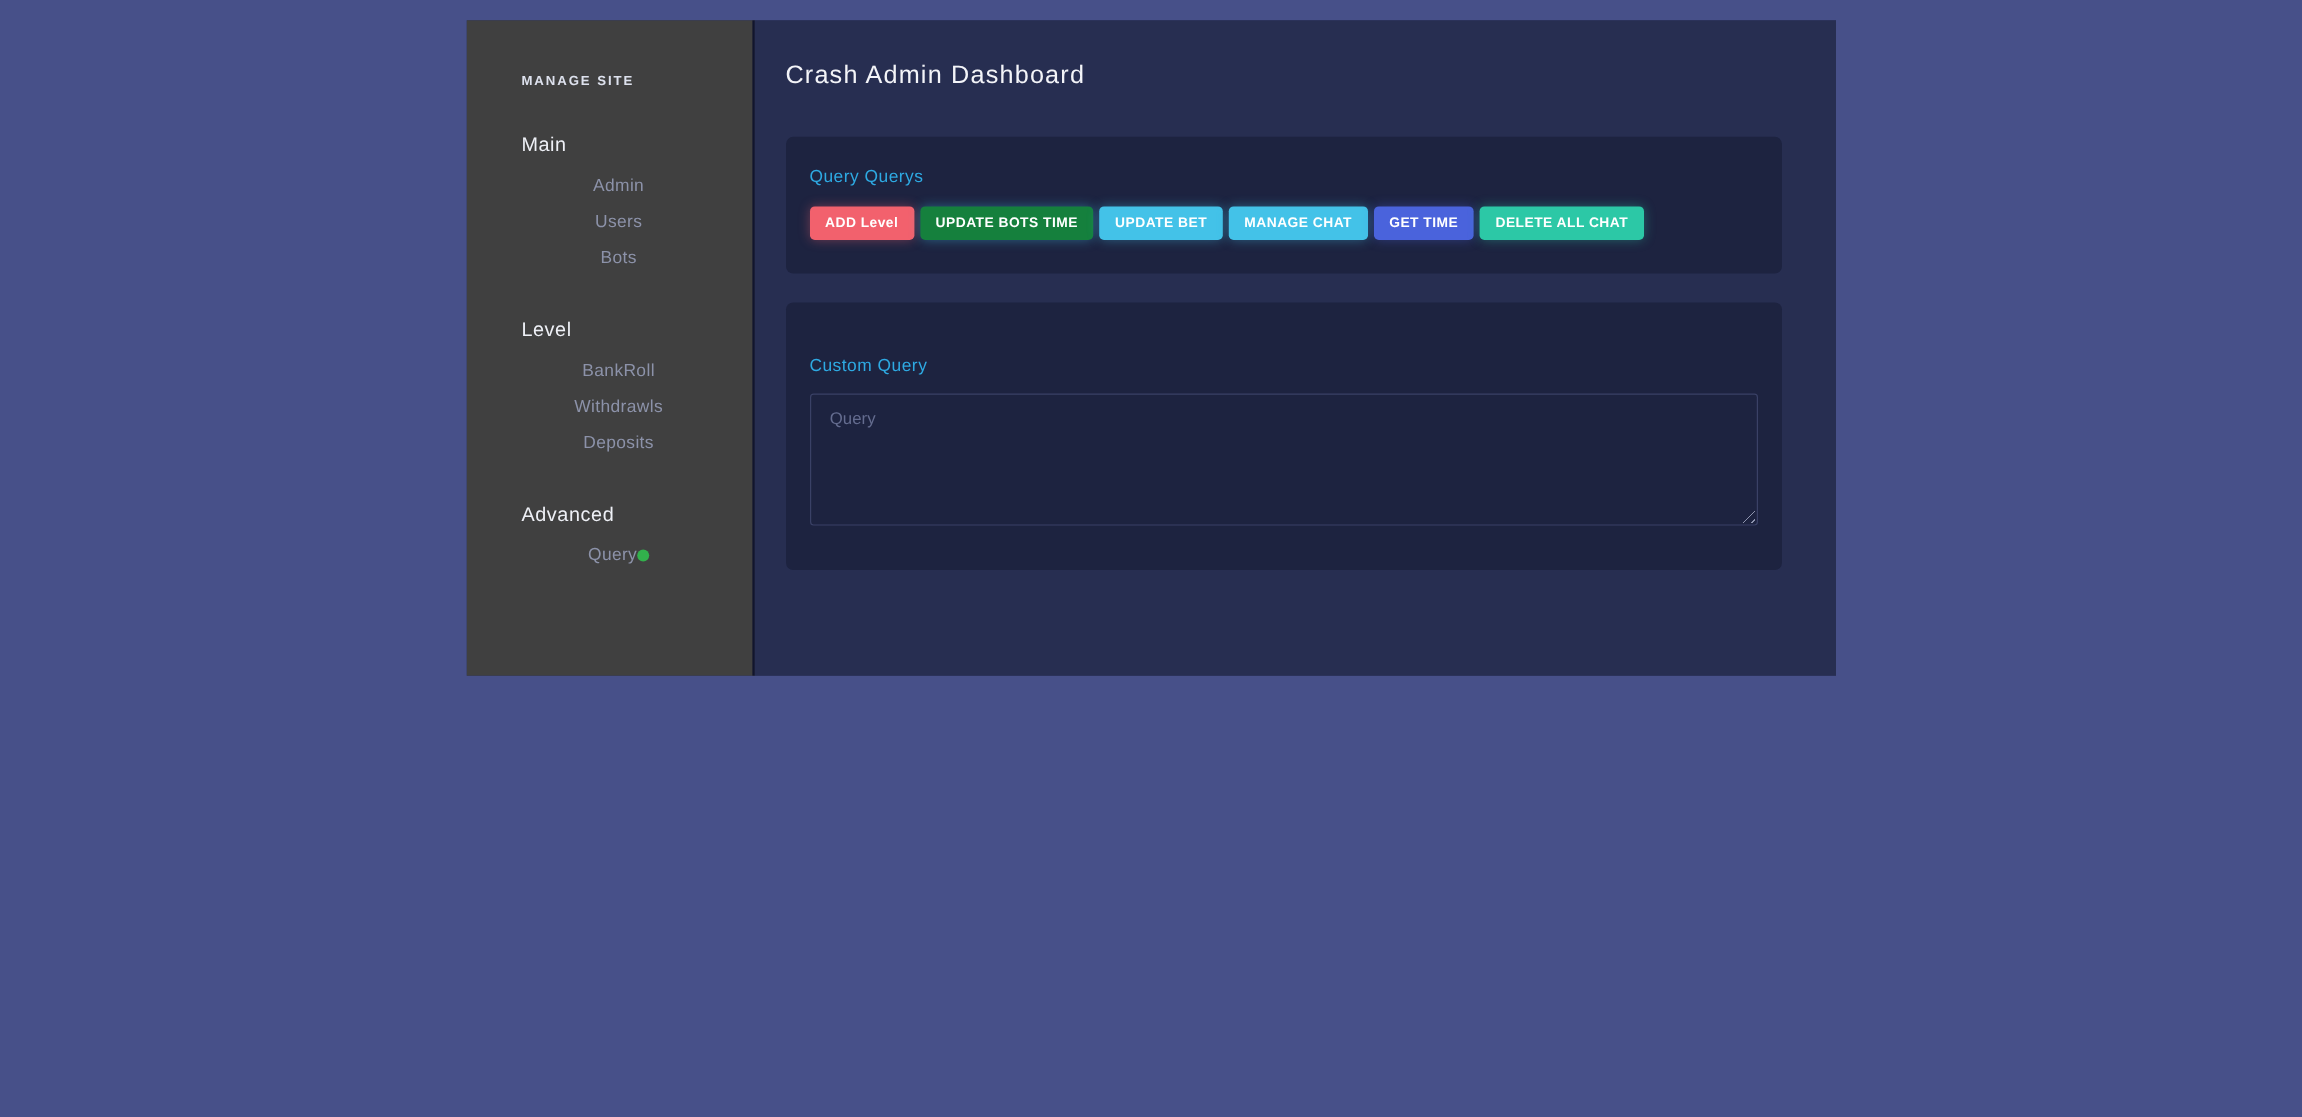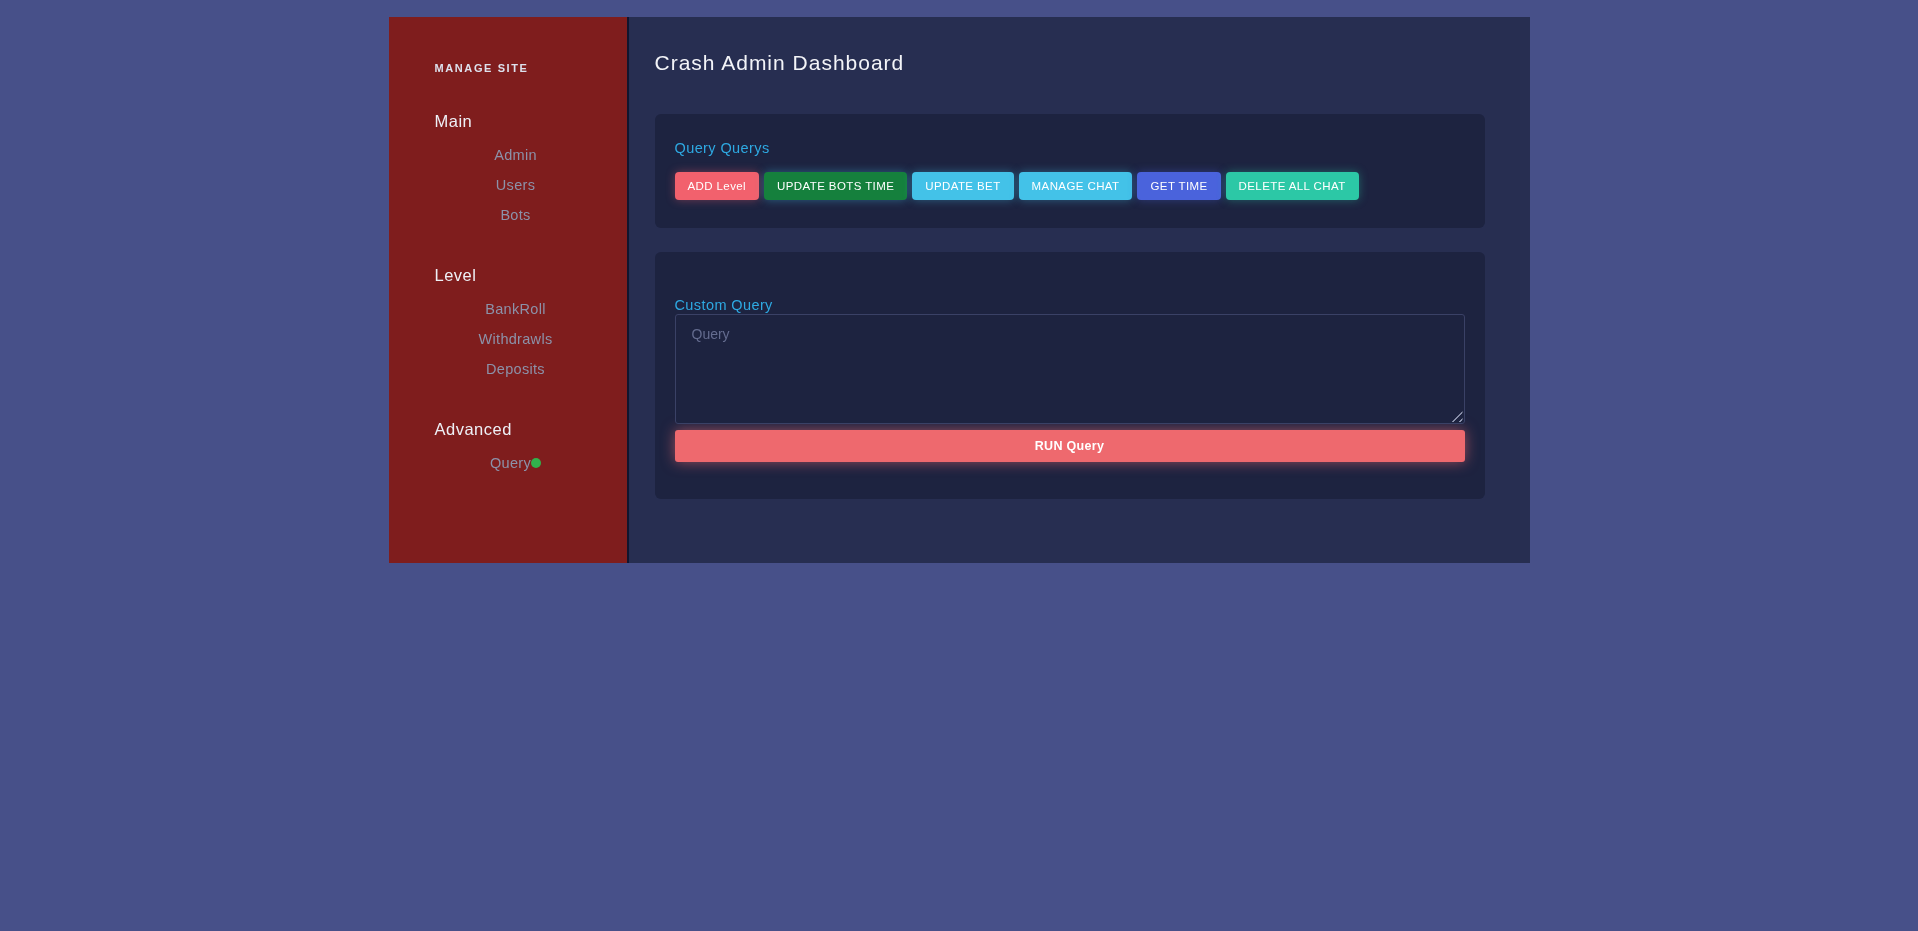--- a/index.html
+++ b/index.html
@@ -13,21 +13,21 @@
   .wrapper {
     width: 1141px;
     height: 546px;
     margin: 17px auto 0;
     display: flex;
     background: #272e51;
   }
   
   .sidebar {
     width: 240px;
-    background: #7f1d1d;
+    background: #404040;
     border-right: 2px solid #11152e;
     padding: 45px 30px 0 46px;
     flex-shrink: 0;
   }
   .brand {
     color: #dde1ed;
     font-size: 11px;
     font-weight: bold;
     letter-spacing: 1.6px;
   }
@@ -85,31 +85,31 @@
   }
   .btn-row { display: flex; gap: 5px; }
   .qbtn {
     height: 28px;
     padding: 0 13px;
     border: none;
     border-radius: 4px;
     color: #ffffff;
     font-family: inherit;
     font-size: 11.5px;
-    font-weight: normal;
+    font-weight: bold;
     letter-spacing: 0.4px;
     cursor: pointer;
     white-space: nowrap;
     text-align: right;
   }
   .panel-custom {
     margin-top: 24px;
     padding: 45px 20px 37px;
   }
-  .panel-custom .panel-heading { margin-bottom: 1px; }
+  .panel-custom .panel-heading { margin-bottom: 15px; }
   .textarea-wrap { position: relative; }
   textarea.query-input {
     display: block;
     width: 100%;
     height: 110px;
     background: #1d2340;
     border: 1px solid #3a4166;
     border-radius: 3px;
     padding: 11px 16px;
     color: #aeb4cc;
@@ -203,17 +203,16 @@
           <button class="qbtn" style="background: rgb(44, 200, 166); box-shadow: rgba(44, 200, 166, 0.4) 0px 0px 10px;">DELETE ALL CHAT</button>
         </div>
     </section>
 
     <section class="panel panel-custom">
       <div class="panel-heading">Custom Query</div>
       <div class="textarea-wrap">
         <textarea class="query-input" placeholder="Query" style=""></textarea>
         <div class="resize-corner"></div>
       </div>
-      <button class="run-btn" style="background: rgb(238, 105, 110); box-shadow: rgba(238, 105, 110, 0.6) 0px 0px 14px;">RUN Query</button>
     </section>
   </main>
 
 </div>
 
 </body></html>

